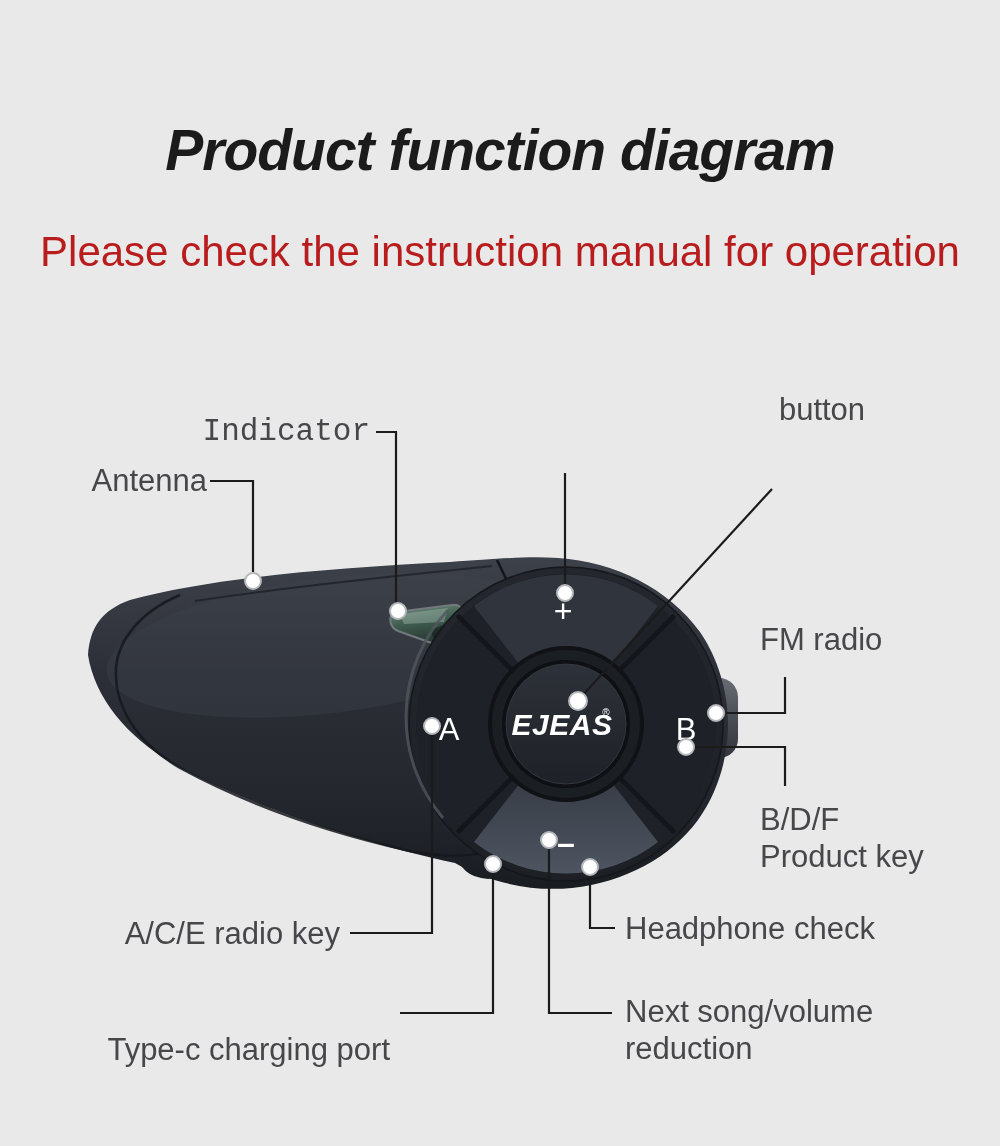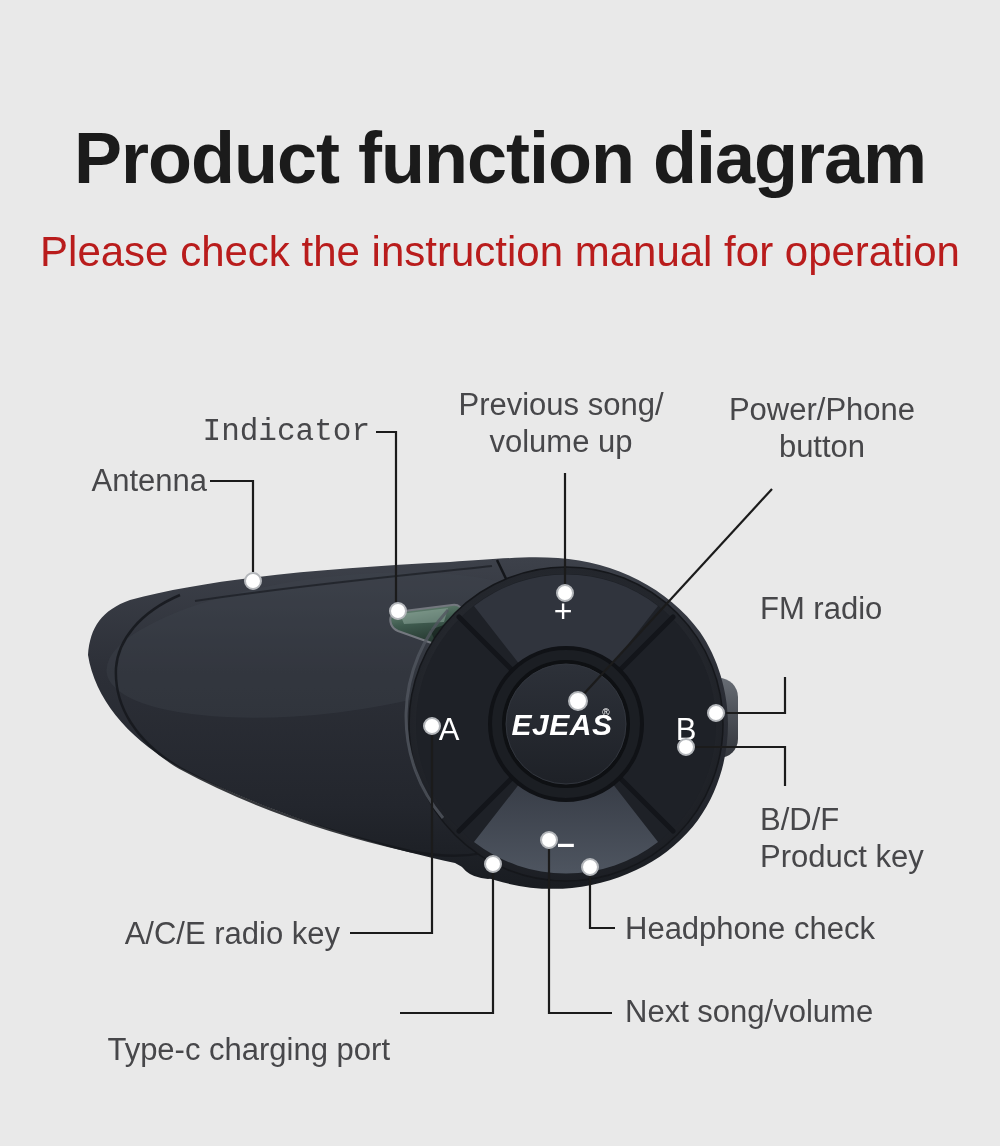--- a/index.html
+++ b/index.html
@@ -6,24 +6,25 @@
   .page{
     position:relative;
     width:1000px;height:1146px;
     background:#e9e9e9;
     overflow:hidden;
     font-family:"Liberation Sans","DejaVu Sans",sans-serif;
   }
   .title{
     position:absolute;left:0;right:0;top:122px;
     text-align:center;
-    font-size:72px;font-weight:600;
+    font-size:57px;font-weight:600;
     color:#1b1b1b;letter-spacing:-1px;
     line-height:1.0;
     white-space:nowrap;
+    font-style:italic;
   }
   .subtitle{
     position:absolute;left:0;right:0;top:228px;
     text-align:center;
     font-size:42px;font-weight:400;
     color:#b91c1c;
     line-height:1.15;
     white-space:nowrap;
   }
   .diagram-svg{position:absolute;left:0;top:0;}
@@ -176,40 +177,36 @@
       <circle cx="549" cy="840" r="8"></circle>
       <circle cx="493" cy="864" r="8"></circle>
       <circle cx="590" cy="867" r="8"></circle>
     </g>
   </svg>
 
   <div class="callout align-right" style="right:793px;top:462px;">Antenna</div>
 
   <div class="callout align-right" style="right:630px;top:413px;font-family:Liberation Mono, monospace;">Indicator</div>
 
-  <div class="callout align-center" style="left:561px;top:386px;">
-    <span>Previous song/</span>
-    <span>volume up</span>
-  </div>
 
   <div class="callout align-center" style="left:822px;top:391px;">
-    <span>Power/Phone</span>
     <span>button</span>
   </div>
 
-  <div class="callout align-left" style="left:760px;top:590px;">FM radio</div>
+  <div class="callout align-left" style="left:760px;top:621px;">FM radio</div>
 
   <div class="callout align-left" style="left:760px;top:801px;">
     <span>B/D/F</span>
     <span>Product key</span>
   </div>
 
   <div class="callout align-right" style="right:660px;top:915px;">A/C/E radio key</div>
 
   <div class="callout align-right" style="right:610px;top:995px;margin-top:36px;">Type-c charging port</div>
 
   <div class="callout align-left" style="left:625px;top:910px;">Headphone check</div>
 
   <div class="callout align-left" style="left:625px;top:993px;">
     <span>Next song/volume</span>
+    <span>reduction</span>
   </div>
 
 </div>
 
 </body></html>

